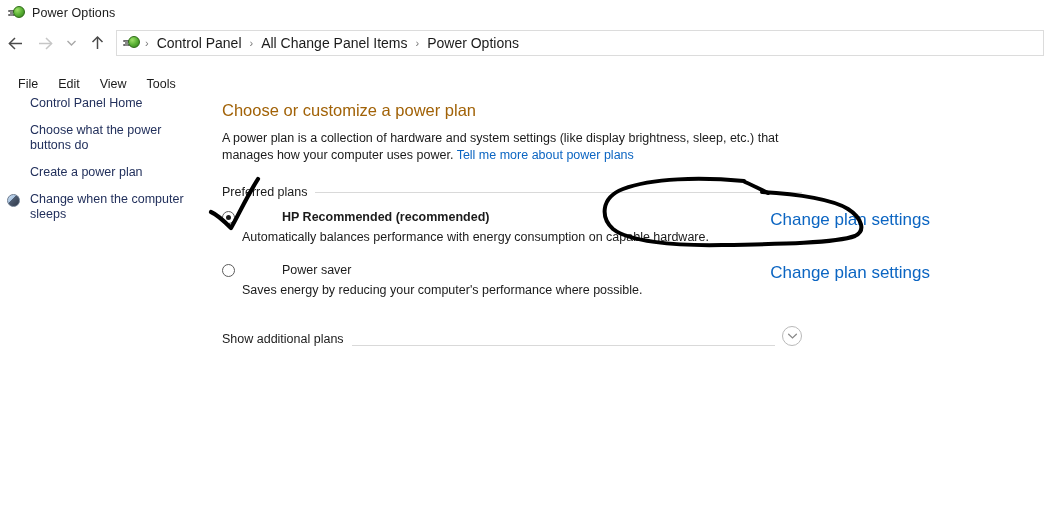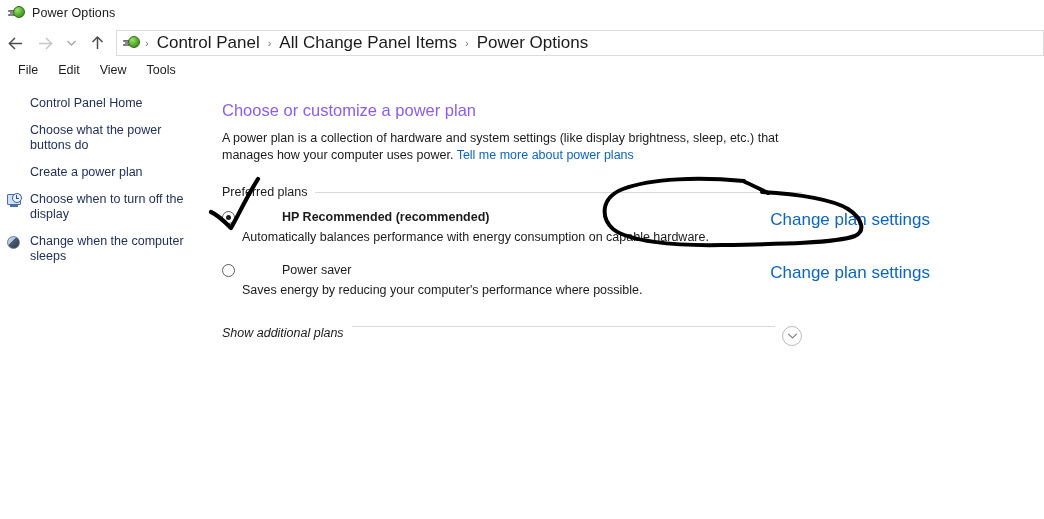--- a/index.html
+++ b/index.html
@@ -49,29 +49,29 @@
   }
   .navbtn.small { width: 22px; font-size: 11px; }
   .navbtn.disabled { color: #c6c6c6; }
 
   .addressbar {
     height: 26px; margin-left: 4px; flex: 1 1 auto;
     border: 1px solid #dcdcdc; background: #fff;
     display: flex; align-items: center; padding: 0 6px; gap: 0px;
   }
   .crumb {
-    font-size: 17px; color: #1b1b1b; padding: 2px 6px; white-space: nowrap;
+    font-size: 14px; color: #1b1b1b; padding: 2px 6px; white-space: nowrap;
   }
   .crumb-sep {
     font-size: 11px; color: #777; padding: 0 2px; user-select: none;
   }
 
   
   .menubar {
-    position: absolute; left: 0; top: 58px; width: 1044px; height: 24px;
+    position: absolute; left: 0; top: 72px; width: 1044px; height: 24px;
     display: flex; align-items: center; padding-left: 8px; gap: 0px;
   }
   .menuitem {
     font-size: 12.5px; color: #1b1b1b; padding: 3px 10px; white-space: nowrap;
   }
 
   
   .sidebar {
     position: absolute; left: 0; top: 96px; width: 210px;
   }
@@ -107,21 +107,21 @@
   .icon-sleep .sphere {
     position: absolute; left: 1px; top: 1px; width: 13px; height: 13px; border-radius: 50%;
     background: linear-gradient(135deg, #cfe0f2 0%, #a8c3e0 38%, #4f5d72 39%, #2e3847 100%);
     border: 1px solid #6b7b90;
   }
 
   
   .content { position: absolute; left: 222px; top: 100px; width: 820px; }
 
   .page-title {
-    font-size: 16.5px; color: #8b5cf6; font-weight: 400; line-height: 20px;
+    font-size: 16.5px; color: #a16207; font-weight: 400; line-height: 20px;
     margin-bottom: 10px;
   }
   .intro {
     font-size: 12.5px; color: #1b1b1b; line-height: 17px; max-width: 582px;
   }
   .inline-link {
     color: #0b65c2; cursor: pointer;
   }
 
   
@@ -154,21 +154,21 @@
   .plan-desc {
     font-size: 12.5px; color: #1b1b1b; margin-left: 20px; margin-top: 4px; line-height: 16px;
   }
   .change-link {
     position: absolute; right: -128px; top: 0px;
     font-size: 17px; color: #0b65c2; white-space: nowrap; cursor: pointer;
   }
 
   
   .additional {
-    display: flex; align-items: flex-start; margin-top: 28px; width: 580px; font-style: italic;
+    display: flex; align-items: flex-end; margin-top: 28px; width: 580px;
   }
   .additional .label { font-size: 12.5px; color: #1b1b1b; white-space: nowrap; padding-right: 8px; }
   .additional .rule { flex: 1 1 auto; height: 1px; background: #d9d9d9; }
   .chev-btn {
     width: 20px; height: 20px; border-radius: 50%; border: 1px solid #b9b9b9;
     background: #fff; margin-left: 7px; flex: 0 0 auto;
     display: flex; align-items: center; justify-content: center;
   }
   .chev-btn svg { display: block; }
 
@@ -247,30 +247,20 @@
     </div>
 
     <div class="side-row">
       <span class="side-link">Choose what the power buttons do</span>
     </div>
 
     <div class="side-row">
       <span class="side-link">Create a power plan</span>
     </div>
 
-    <div class="side-row">
-      <span class="side-icon icon-display">
-        <span class="screen"></span>
-          <span class="base"></span>
-        <span class="clock"></span>
-          <span class="hand1"></span>
-          <span class="hand2"></span>
-      </span>
-      <span class="side-link">Choose when to turn off the display</span>
-    </div>
 
     <div class="side-row">
       <span class="side-icon icon-sleep">
         <span class="sphere"></span>
       </span>
       <span class="side-link">Change when the computer sleeps</span>
     </div>
   </div>
 
   <div class="content">

